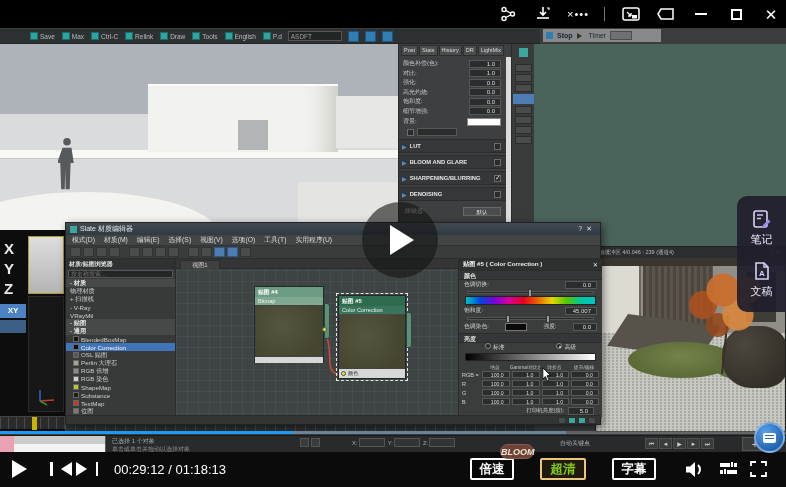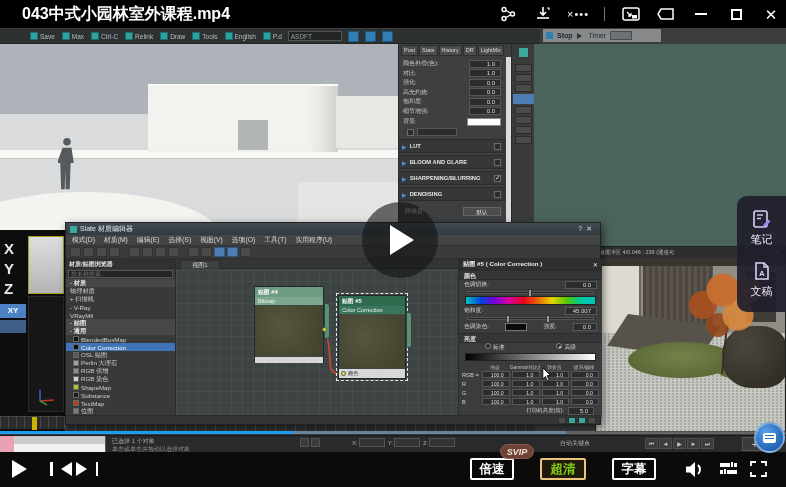--- a/index.html
+++ b/index.html
@@ -680,21 +680,20 @@
         <span class="tr-ic">◄</span>
         <span class="tr-ic">▶</span>
         <span class="tr-ic">►</span>
         <span class="tr-ic">⏭</span>
       </div>
       <div class="plusbtn">+</div>
     </div>
   </div>
 
   <div id="titlebar" class="abs">
-    <div id="vtitle">043中式小园林室外课程.mp4</div>
     <div class="tb-icons">
       <span class="tbi">
         <svg width="16" height="16" viewBox="0 0 16 16">
             <circle cx="4" cy="3.5" r="2" fill="none" stroke="#fff" stroke-width="1.4"></circle>
             <circle cx="4" cy="12.5" r="2" fill="none" stroke="#fff" stroke-width="1.4"></circle>
             <circle cx="12.5" cy="8" r="2" fill="none" stroke="#fff" stroke-width="1.4"></circle>
             <line x1="5.8" y1="4.5" x2="10.8" y2="7.2" stroke="#fff" stroke-width="1.2"></line>
             <line x1="5.8" y1="11.5" x2="10.8" y2="8.8" stroke="#fff" stroke-width="1.2"></line>
           </svg>
       </span>
@@ -737,23 +736,24 @@
   <div id="controlbar" class="abs">
     <span class="pc-play"></span>
     <span class="stepbtn" id="prevbtn">
         <span class="bar"></span>
         <span class="tri"></span>
       </span>
     <span class="stepbtn" id="nextbtn">
         <span class="tri"></span>
         <span class="bar"></span>
       </span>
+    <span class="pc-time">00:29:12 / 01:18:13</span>
 
     <span class="pc-btn" id="speedbtn">倍速</span>
-    <span id="svip">SVIP</span>
+    <span id="svip">BLOOM</span>
     <span class="pc-btn" id="qualitybtn">超清</span>
     <span class="pc-btn" id="subsbtn">字幕</span>
 
     <span class="pc-ico" id="volico">
       <svg width="22" height="17" viewBox="0 0 22 16">
           <path d="M2 5h4l5-4.5v15L6 11H2z" fill="#fff"></path>
           <path d="M14 3.5c2.6 2.4 2.6 6.6 0 9" stroke="#fff" stroke-width="2" fill="none"></path>
         </svg>
     </span>
     <span class="pc-ico" id="mixico">

